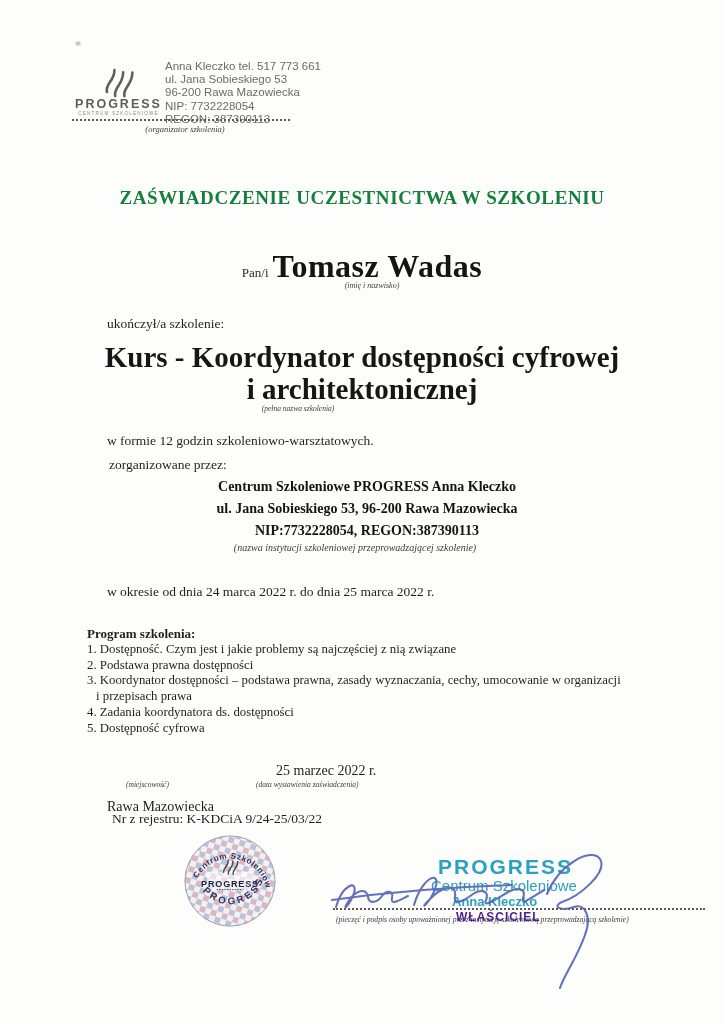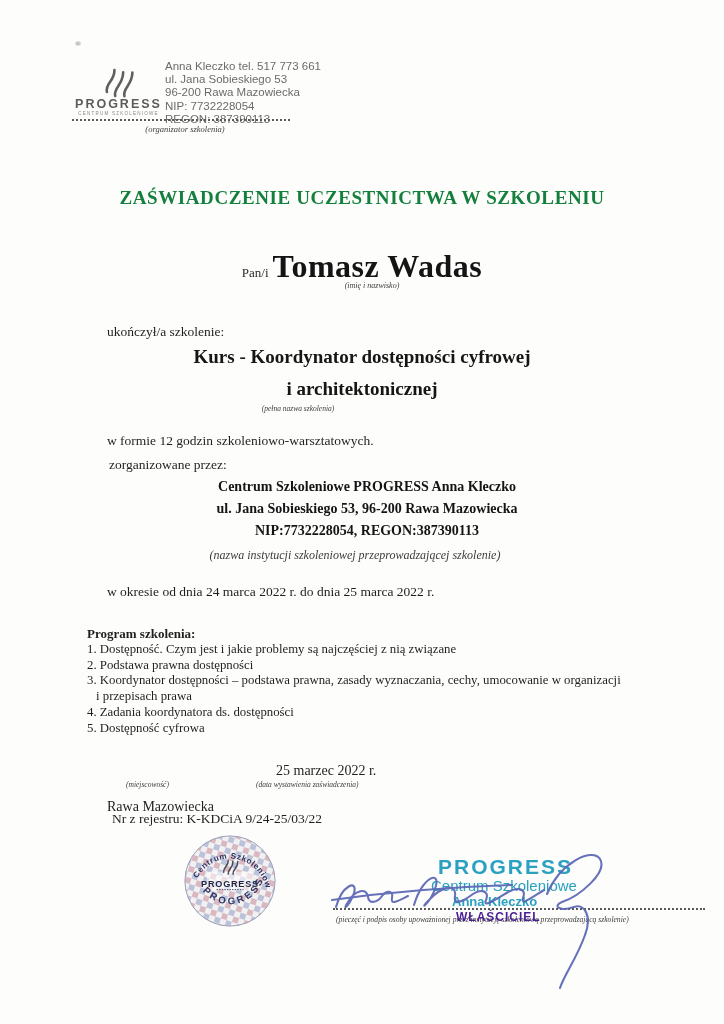--- a/index.html
+++ b/index.html
@@ -32,31 +32,31 @@
     font-size:19px; font-weight:bold; letter-spacing:.6px; color:#15803d; }
 
   
   .name-row { left:0; top:248px; width:724px; text-align:center; }
   .name-prefix { font-size:13px; color:#2a2a2a; }
   .name-big { font-size:32px; font-weight:bold; color:#141414; letter-spacing:.5px;margin-top:48px; }
   .name-cap { left:0; top:281px; width:744px; text-align:center;
     font-style:italic; font-size:8px; color:#3c3c3c; }
 
   
-  .lead { left:107px; top:324px; font-size:13.5px; }
+  .lead { left:107px; top:316px; font-size:13.5px; }
   .course { left:0; top:341px; width:724px; text-align:center;
-    font-size:19px; font-weight:bold; line-height:32px; color:#161616; }
+    font-size:29px; font-weight:bold; line-height:32px; color:#161616; }
   .course-cap { left:0; top:404px; width:596px; text-align:center;
     font-style:italic; font-size:7.5px; color:#3c3c3c; }
   .form-line { left:107px; top:433px; font-size:13.5px; }
   .org-lead { left:109px; top:457px; font-size:13.5px; }
   .org-block { left:0; top:476px; width:710px; text-align:center;
     font-size:14px; font-weight:bold; line-height:22px; color:#141414;margin-left:12px; }
   .org-cap { left:0; top:542px; width:710px; text-align:center;
-    font-style:italic; font-size:12px; color:#3c3c3c;margin-top:6px; }
+    font-style:italic; font-size:10px; color:#3c3c3c; }
 
   .period { left:107px; top:584px; font-size:13.5px; }
 
   
   .prog { left:87px; top:626px; width:610px; font-size:12.8px; line-height:15.8px; }
   .prog .hd { font-weight:bold; font-size:13px; }
   .prog .cont { padding-left:9px; }
 
   
   .place { left:107px; top:799px; font-size:14px; }

